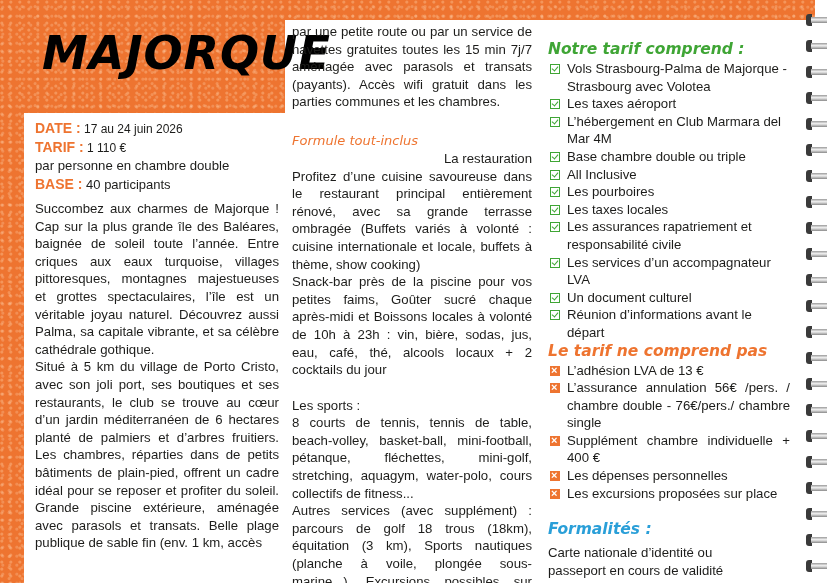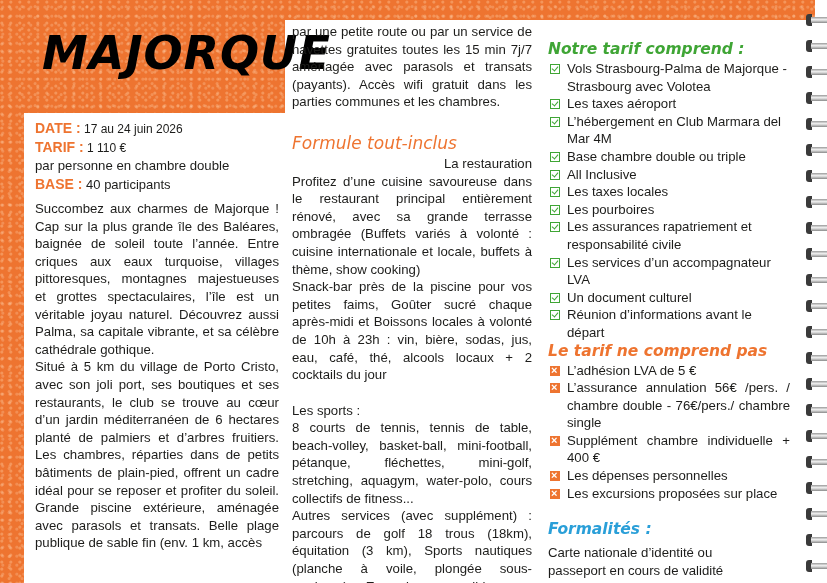--- a/index.html
+++ b/index.html
@@ -20,21 +20,21 @@
   .text { font-size: 13.2px; line-height: 17.6px; text-align: justify; }
 
   .col1 { position: absolute; left: 35px; top: 119px; width: 244px; }
   .meta-line { font-size: 13.2px; line-height: 18px; }
   .meta-key { color: #ee7430; font-weight: bold; font-size: 14px; }
   .meta-val { font-size: 12px; }
   .intro { margin-top: 6px; }
   .club-title { font-weight: bold; margin-top: 16px; font-size: 13px; }
 
   .col2 { position: absolute; left: 292px; top: 23px; width: 240px; }
-  .section-title { font-family: "DejaVu Sans", sans-serif; font-style: italic; font-size: 17px; font-weight: normal; margin-top: 22px; margin-bottom: 2px; }
+  .section-title { font-family: "DejaVu Sans", sans-serif; font-style: italic; font-size: 13px; font-weight: normal; margin-top: 22px; margin-bottom: 2px; }
   .orange-title { color: #ee7430; }
   .green-title { color: #3fa535; }
   .blue-title { color: #2a9fd8; }
   .gap { height: 18px; }
 
   .col3 { position: absolute; left: 548px; top: 40px; width: 242px; }
   .col3 .section-title { margin-top: 0; font-size: 15.5px; font-weight: bold; }
   .list { list-style: none; }
   .list li { position: relative; padding-left: 19px; font-size: 13.2px; line-height: 17.6px; text-align: left; }
   .list li .icon { position: absolute; left: 2px; top: 4px; width: 10px; height: 10px; }
@@ -178,31 +178,31 @@
 </div>
 
 <div class="col3">
   <h2 class="section-title green-title">Notre tarif comprend :</h2>
   <ul class="list">
     <li><span class="icon check"></span><span>Vols Strasbourg-Palma de Majorque -Strasbourg avec Volotea</span></li>
     <li><span class="icon check"></span><span>Les taxes aéroport</span></li>
     <li><span class="icon check"></span><span>L’hébergement en Club Marmara del Mar 4M</span></li>
     <li><span class="icon check"></span><span>Base chambre double ou triple</span></li>
     <li><span class="icon check"></span><span>All Inclusive</span></li>
+    <li><span class="icon check"></span><span>Les pourboires</span></li>
     <li><span class="icon check"></span><span>Les taxes locales</span></li>
-    <li><span class="icon check"></span><span>Les pourboires</span></li>
     <li><span class="icon check"></span><span>Les assurances rapatriement et responsabilité civile</span></li>
     <li><span class="icon check"></span><span>Les services d’un accompagnateur LVA</span></li>
     <li><span class="icon check"></span><span>Un document culturel</span></li>
     <li><span class="icon check"></span><span>Réunion d’informations avant le départ</span></li>
   </ul>
 
   <h2 class="section-title orange-title sub-title">Le tarif ne comprend pas</h2>
   <ul class="list">
-    <li><span class="icon xbox"></span><span>L’adhésion LVA de 5 €</span></li>
+    <li><span class="icon xbox"></span><span>L’adhésion LVA de 13 €</span></li>
     <li class="justify"><span class="icon xbox"></span><span>L’assurance annulation 56€ /pers. / chambre double - 76€/pers./ chambre single</span></li>
     <li class="justify"><span class="icon xbox"></span><span>Supplément chambre individuelle + 400 €</span></li>
     <li><span class="icon xbox"></span><span>Les dépenses personnelles</span></li>
     <li><span class="icon xbox"></span><span>Les excursions proposées sur place</span></li>
   </ul>
 
   <h2 class="section-title blue-title formal-title">Formalités :</h2>
   <p class="text" style="text-align:left; width:180px;">Carte nationale d’identité ou passeport en cours de validité</p>
 </div>
 

